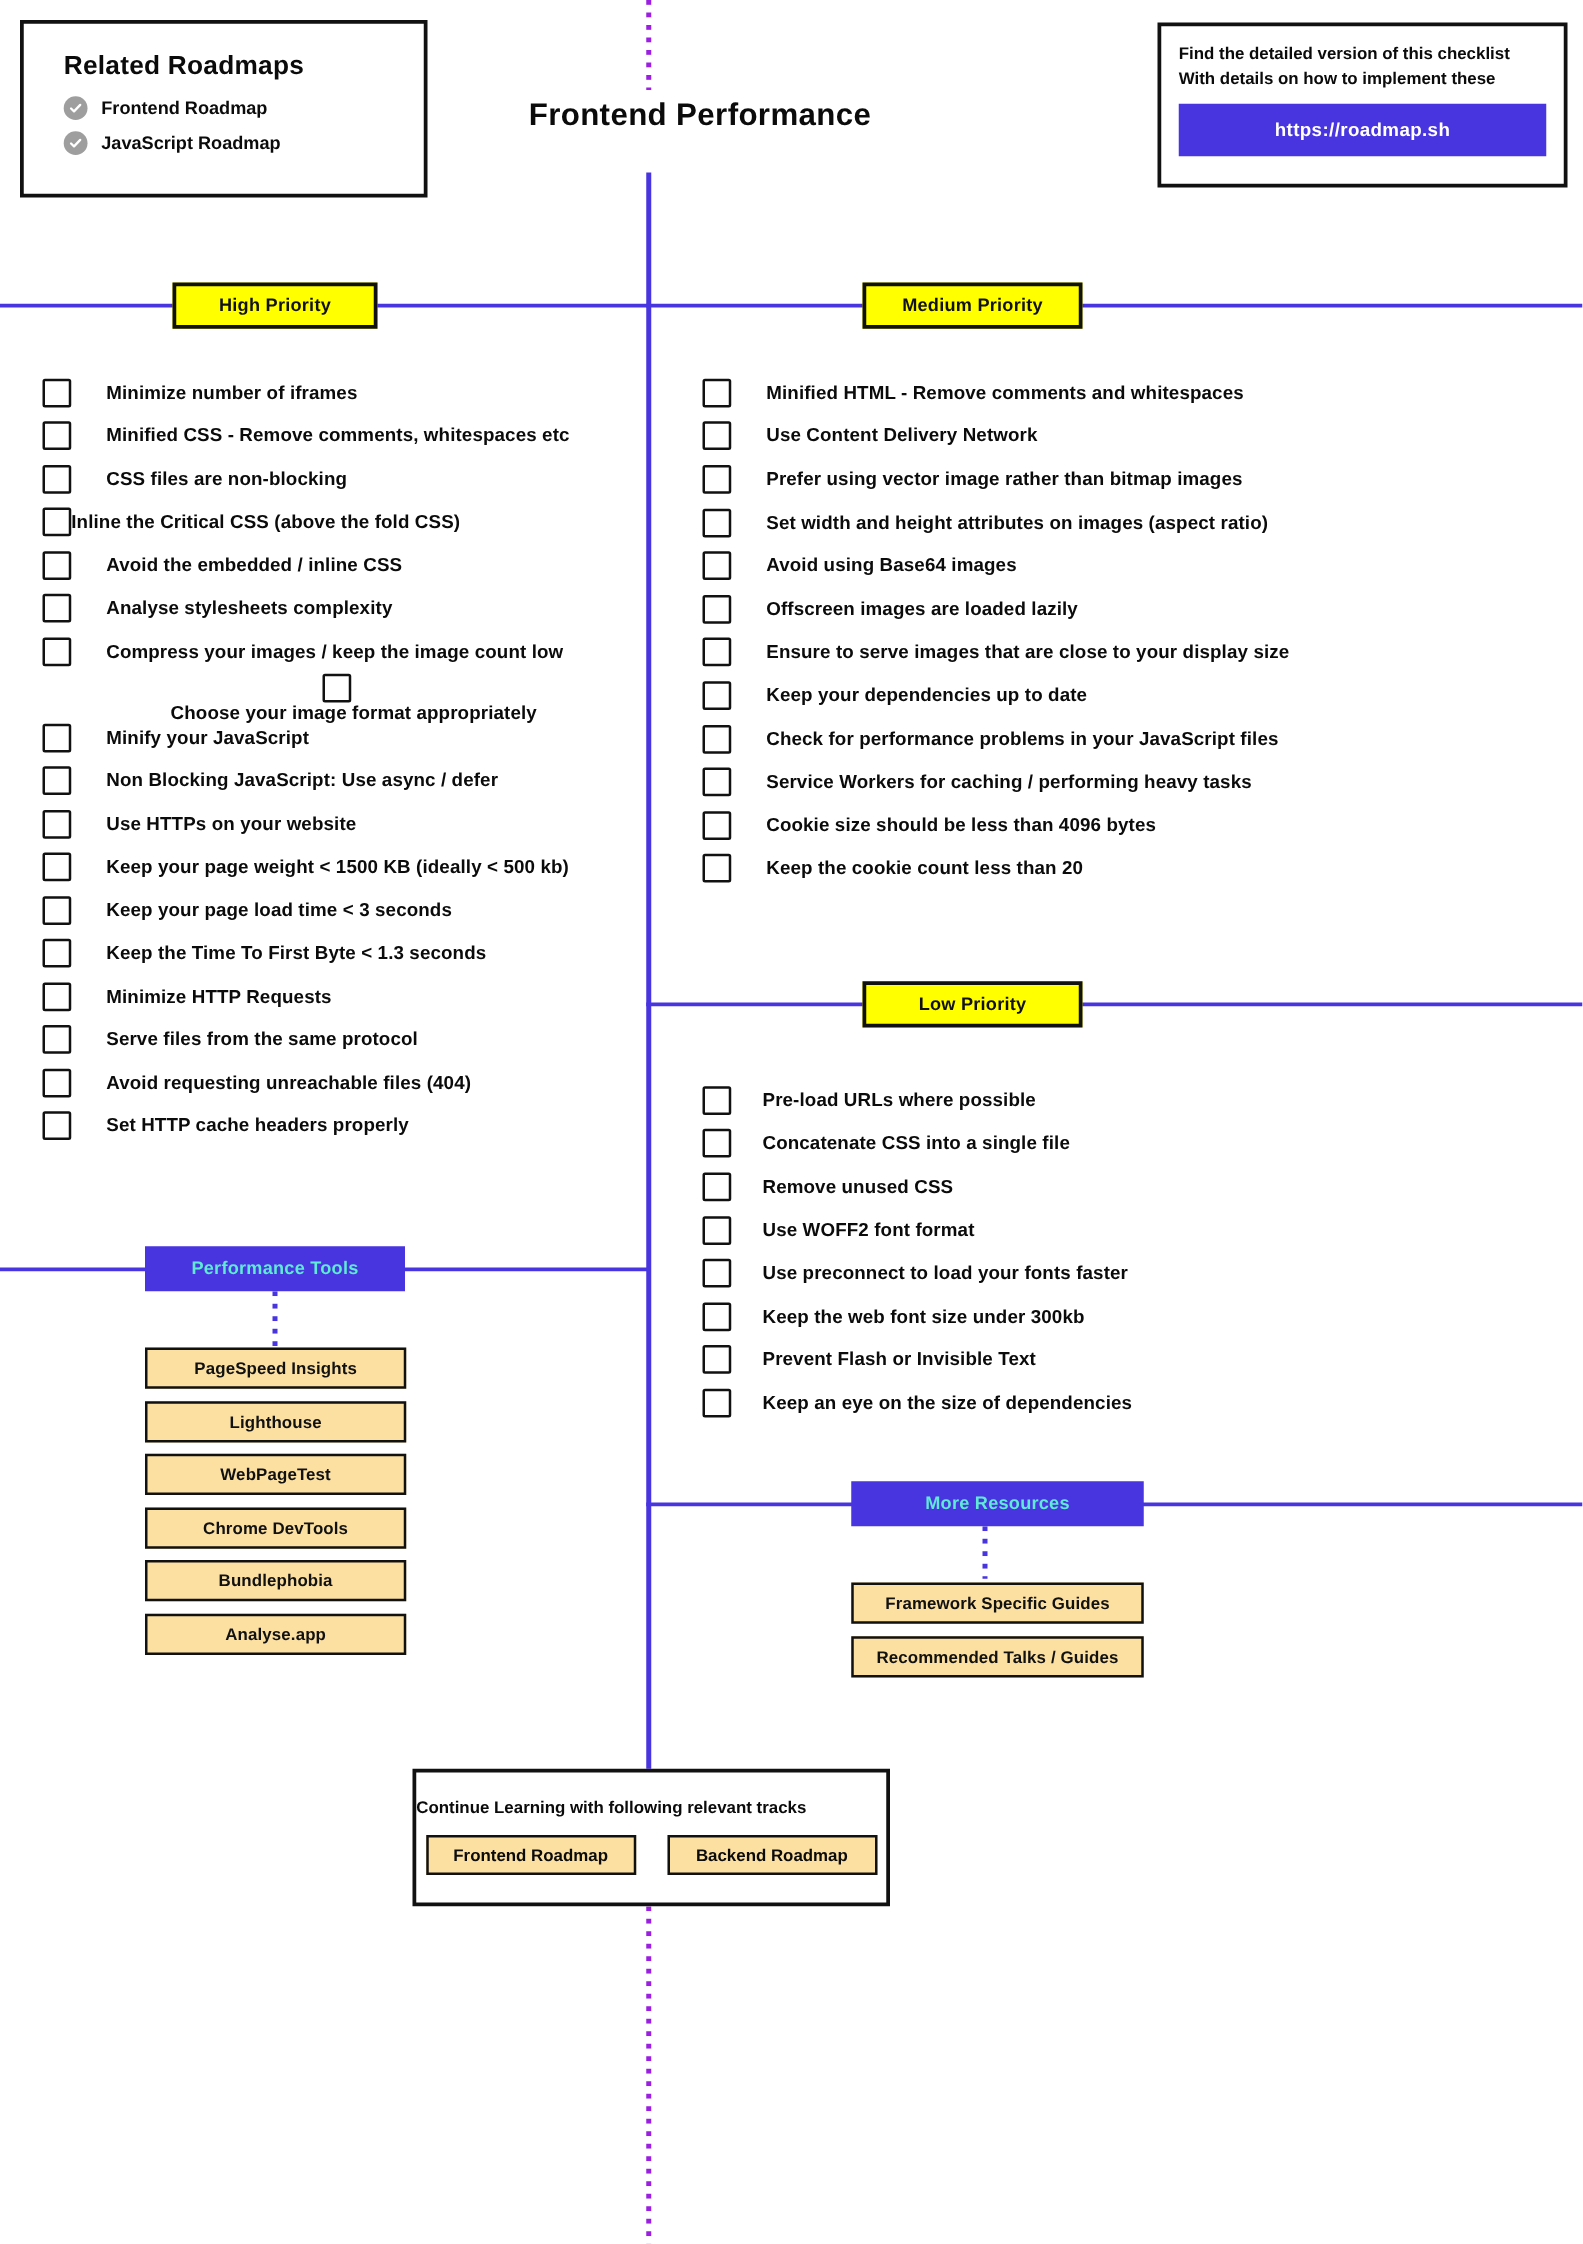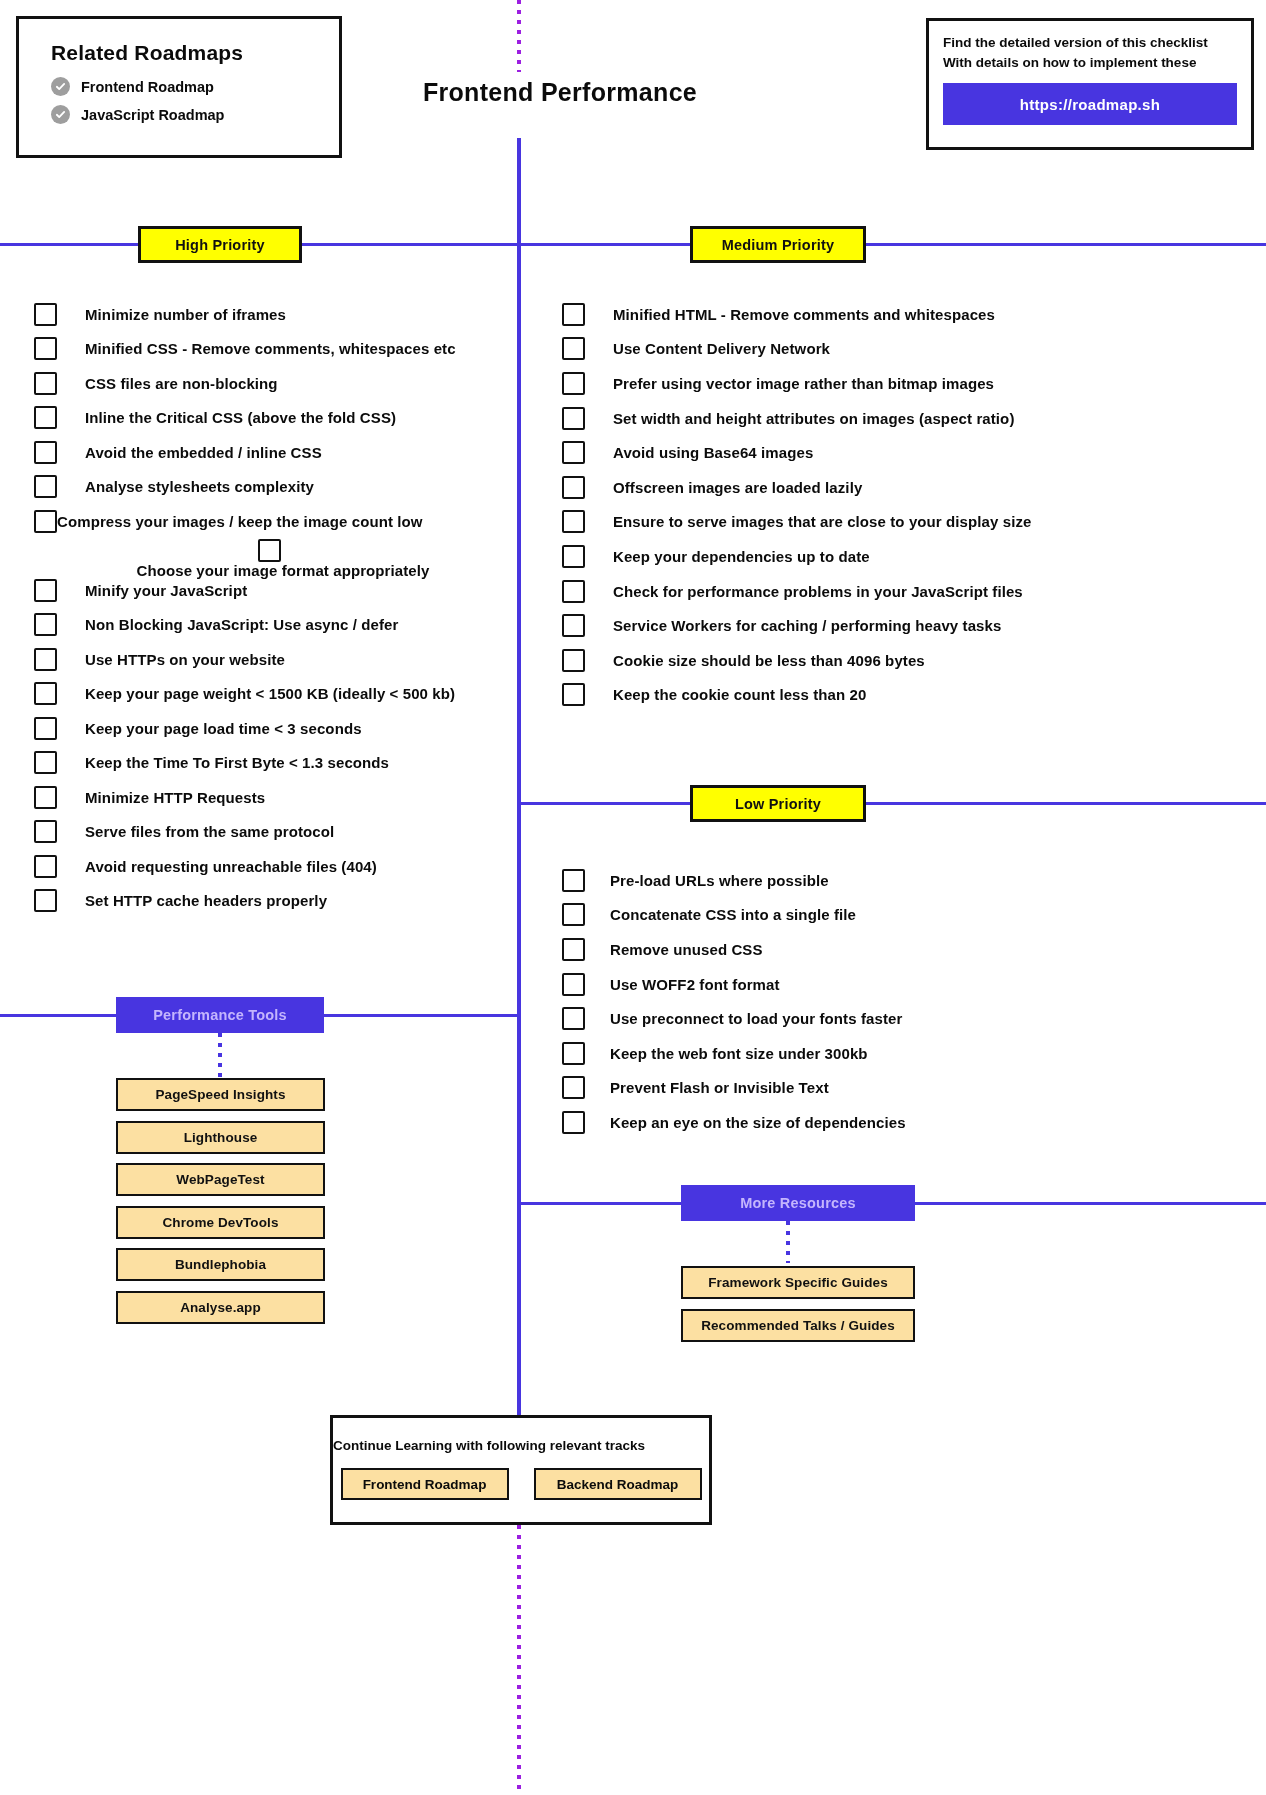--- a/index.html
+++ b/index.html
@@ -61,21 +61,21 @@
     display:flex; align-items:center; justify-content:center;
     font-size:15px; font-weight:700; letter-spacing:.3px;
   }
 
   
   .pill {
     position:absolute; display:flex; align-items:center; justify-content:center;
     font-size:14.5px; font-weight:700; letter-spacing:.2px; z-index:3;
   }
   .pill-yellow { background:#ffff00; border:3px solid #111; color:#111; }
-  .pill-blue { background:#4835e0; border:0; color:#c4b5fd; }
+  .pill-blue { background:#4835e0; border:0; color:#5eead4; }
 
   
   .checklist { position:absolute; }
   .ck-row { display:flex; align-items:center; }
   .ck-box {
     width:23px; height:23px; border:2.5px solid #111; background:#fff;
     border-radius:2px; flex:0 0 auto;
   }
   .ck-label { font-size:15px; font-weight:600; letter-spacing:.1px; white-space:nowrap; }
 
@@ -164,33 +164,33 @@
     <div class="ck-row" style="height: 34.5px;">
       <div class="ck-box"></div>
       <div class="ck-label" style="margin-left: 28px;">Minified CSS - Remove comments, whitespaces etc</div>
     </div>
     <div class="ck-row" style="height: 34.5px;">
       <div class="ck-box"></div>
       <div class="ck-label" style="margin-left: 28px;">CSS files are non-blocking</div>
     </div>
     <div class="ck-row" style="height: 34.5px;">
       <div class="ck-box"></div>
-      <div class="ck-label" style="margin-left: 28px; text-align: right;">Inline the Critical CSS (above the fold CSS)</div>
+      <div class="ck-label" style=" text-align: right;">Inline the Critical CSS (above the fold CSS)</div>
     </div>
     <div class="ck-row" style="height: 34.5px;">
       <div class="ck-box"></div>
       <div class="ck-label" style="margin-left: 28px;">Avoid the embedded / inline CSS</div>
     </div>
     <div class="ck-row" style="height: 34.5px;">
       <div class="ck-box"></div>
       <div class="ck-label" style="margin-left: 28px;">Analyse stylesheets complexity</div>
     </div>
     <div class="ck-row" style="height: 34.5px;">
       <div class="ck-box"></div>
-      <div class="ck-label" style="">Compress your images / keep the image count low</div>
+      <div class="ck-label" style="margin-left: 28px;">Compress your images / keep the image count low</div>
     </div>
     <div class="ck-row" style="height: 34.5px; flex-direction: column;">
       <div class="ck-box"></div>
       <div class="ck-label" style="margin-left: 28px;">Choose your image format appropriately</div>
     </div>
     <div class="ck-row" style="height: 34.5px;">
       <div class="ck-box"></div>
       <div class="ck-label" style="margin-left: 28px;">Minify your JavaScript</div>
     </div>
     <div class="ck-row" style="height: 34.5px;">

